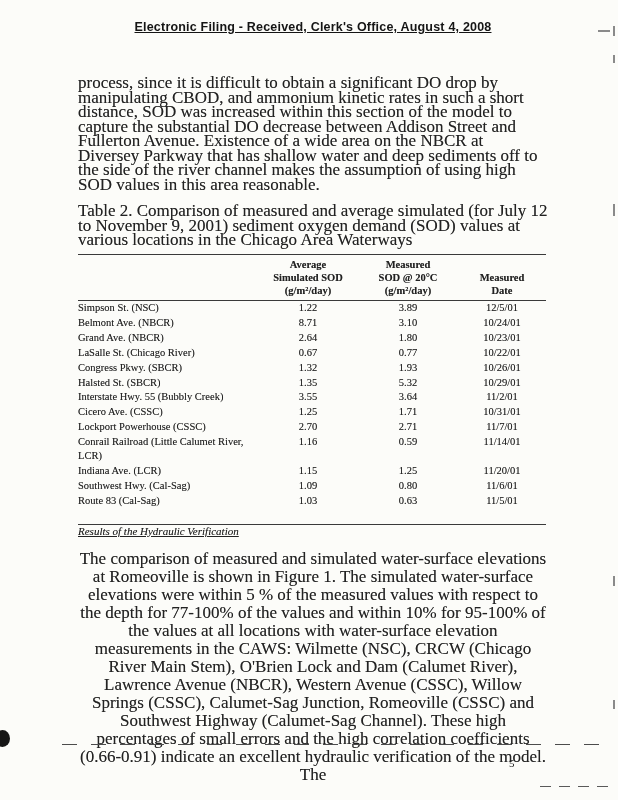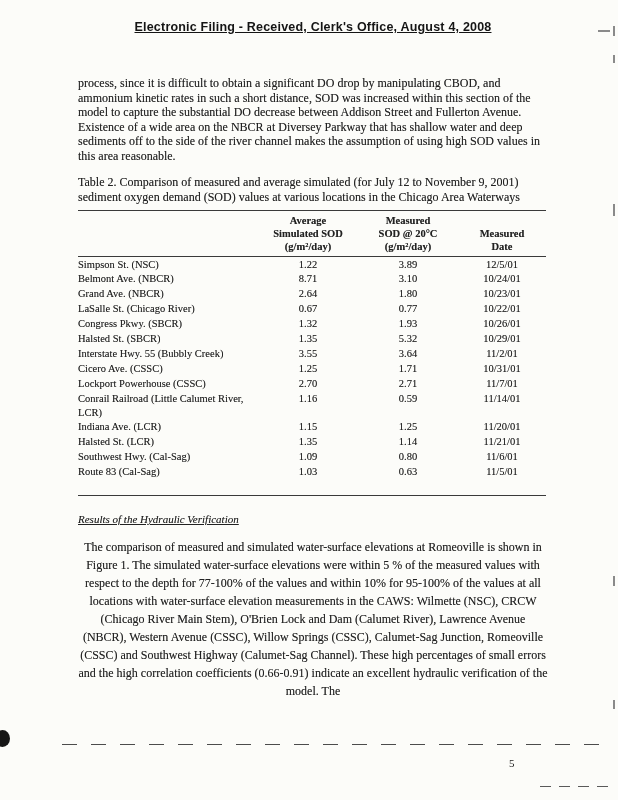--- a/index.html
+++ b/index.html
@@ -18,21 +18,21 @@
     text-align: center;
     font-family: "Liberation Sans", sans-serif;
     font-weight: bold;
     font-size: 12.5px;
     text-decoration: underline;
     letter-spacing: 0.2px;
     color: #151515;
   }
 
   .para {
-    font-size: 12px;
+    font-size: 17px;
     line-height: 14.5px;
     color: #222;
     text-shadow: 0 0 0.4px rgba(40,40,40,0.45);
   }
   .p1 { margin-top: 42px; }
   .caption { margin-top: 12px; }
 
   table.sod {
     border-collapse: collapse;
     margin-top: 6px;
@@ -68,21 +68,20 @@
   }
 
   .h-calibration {
     margin-top: 20px;
     font-weight: bold;
     font-size: 11px;
     color: #1a1a1a;
     text-shadow: 0 0 0.4px rgba(40,40,40,0.45);
   }
   .h-hydraulic {
-    margin-top: 17px;
     font-style: italic;
     text-decoration: underline;
     font-size: 11px;
     color: #222;
     text-shadow: 0 0 0.4px rgba(40,40,40,0.45);
   }
   .p2 { margin-top: 13px; line-height: 18px; text-align: center; }
 
   .page-number {
     position: absolute;
@@ -220,26 +219,20 @@
     <td class="col-date c-date">11/14/01</td>
   </tr>
 
   <tr>
     <td class="loc">Indiana Ave. (LCR)</td>
     <td class="col-avg c-avg">1.15</td>
     <td class="col-meas c-meas">1.25</td>
     <td class="col-date c-date">11/20/01</td>
   </tr>
 
-  <tr>
-    <td class="loc">Halsted St. (LCR)</td>
-    <td class="col-avg c-avg">1.35</td>
-    <td class="col-meas c-meas">1.14</td>
-    <td class="col-date c-date">11/21/01</td>
-  </tr>
 
 
   <tr>
     <td class="loc">Southwest Hwy. (Cal-Sag)</td>
     <td class="col-avg c-avg">1.09</td>
     <td class="col-meas c-meas">0.80</td>
     <td class="col-date c-date">11/6/01</td>
   </tr>
 
   <tr>

